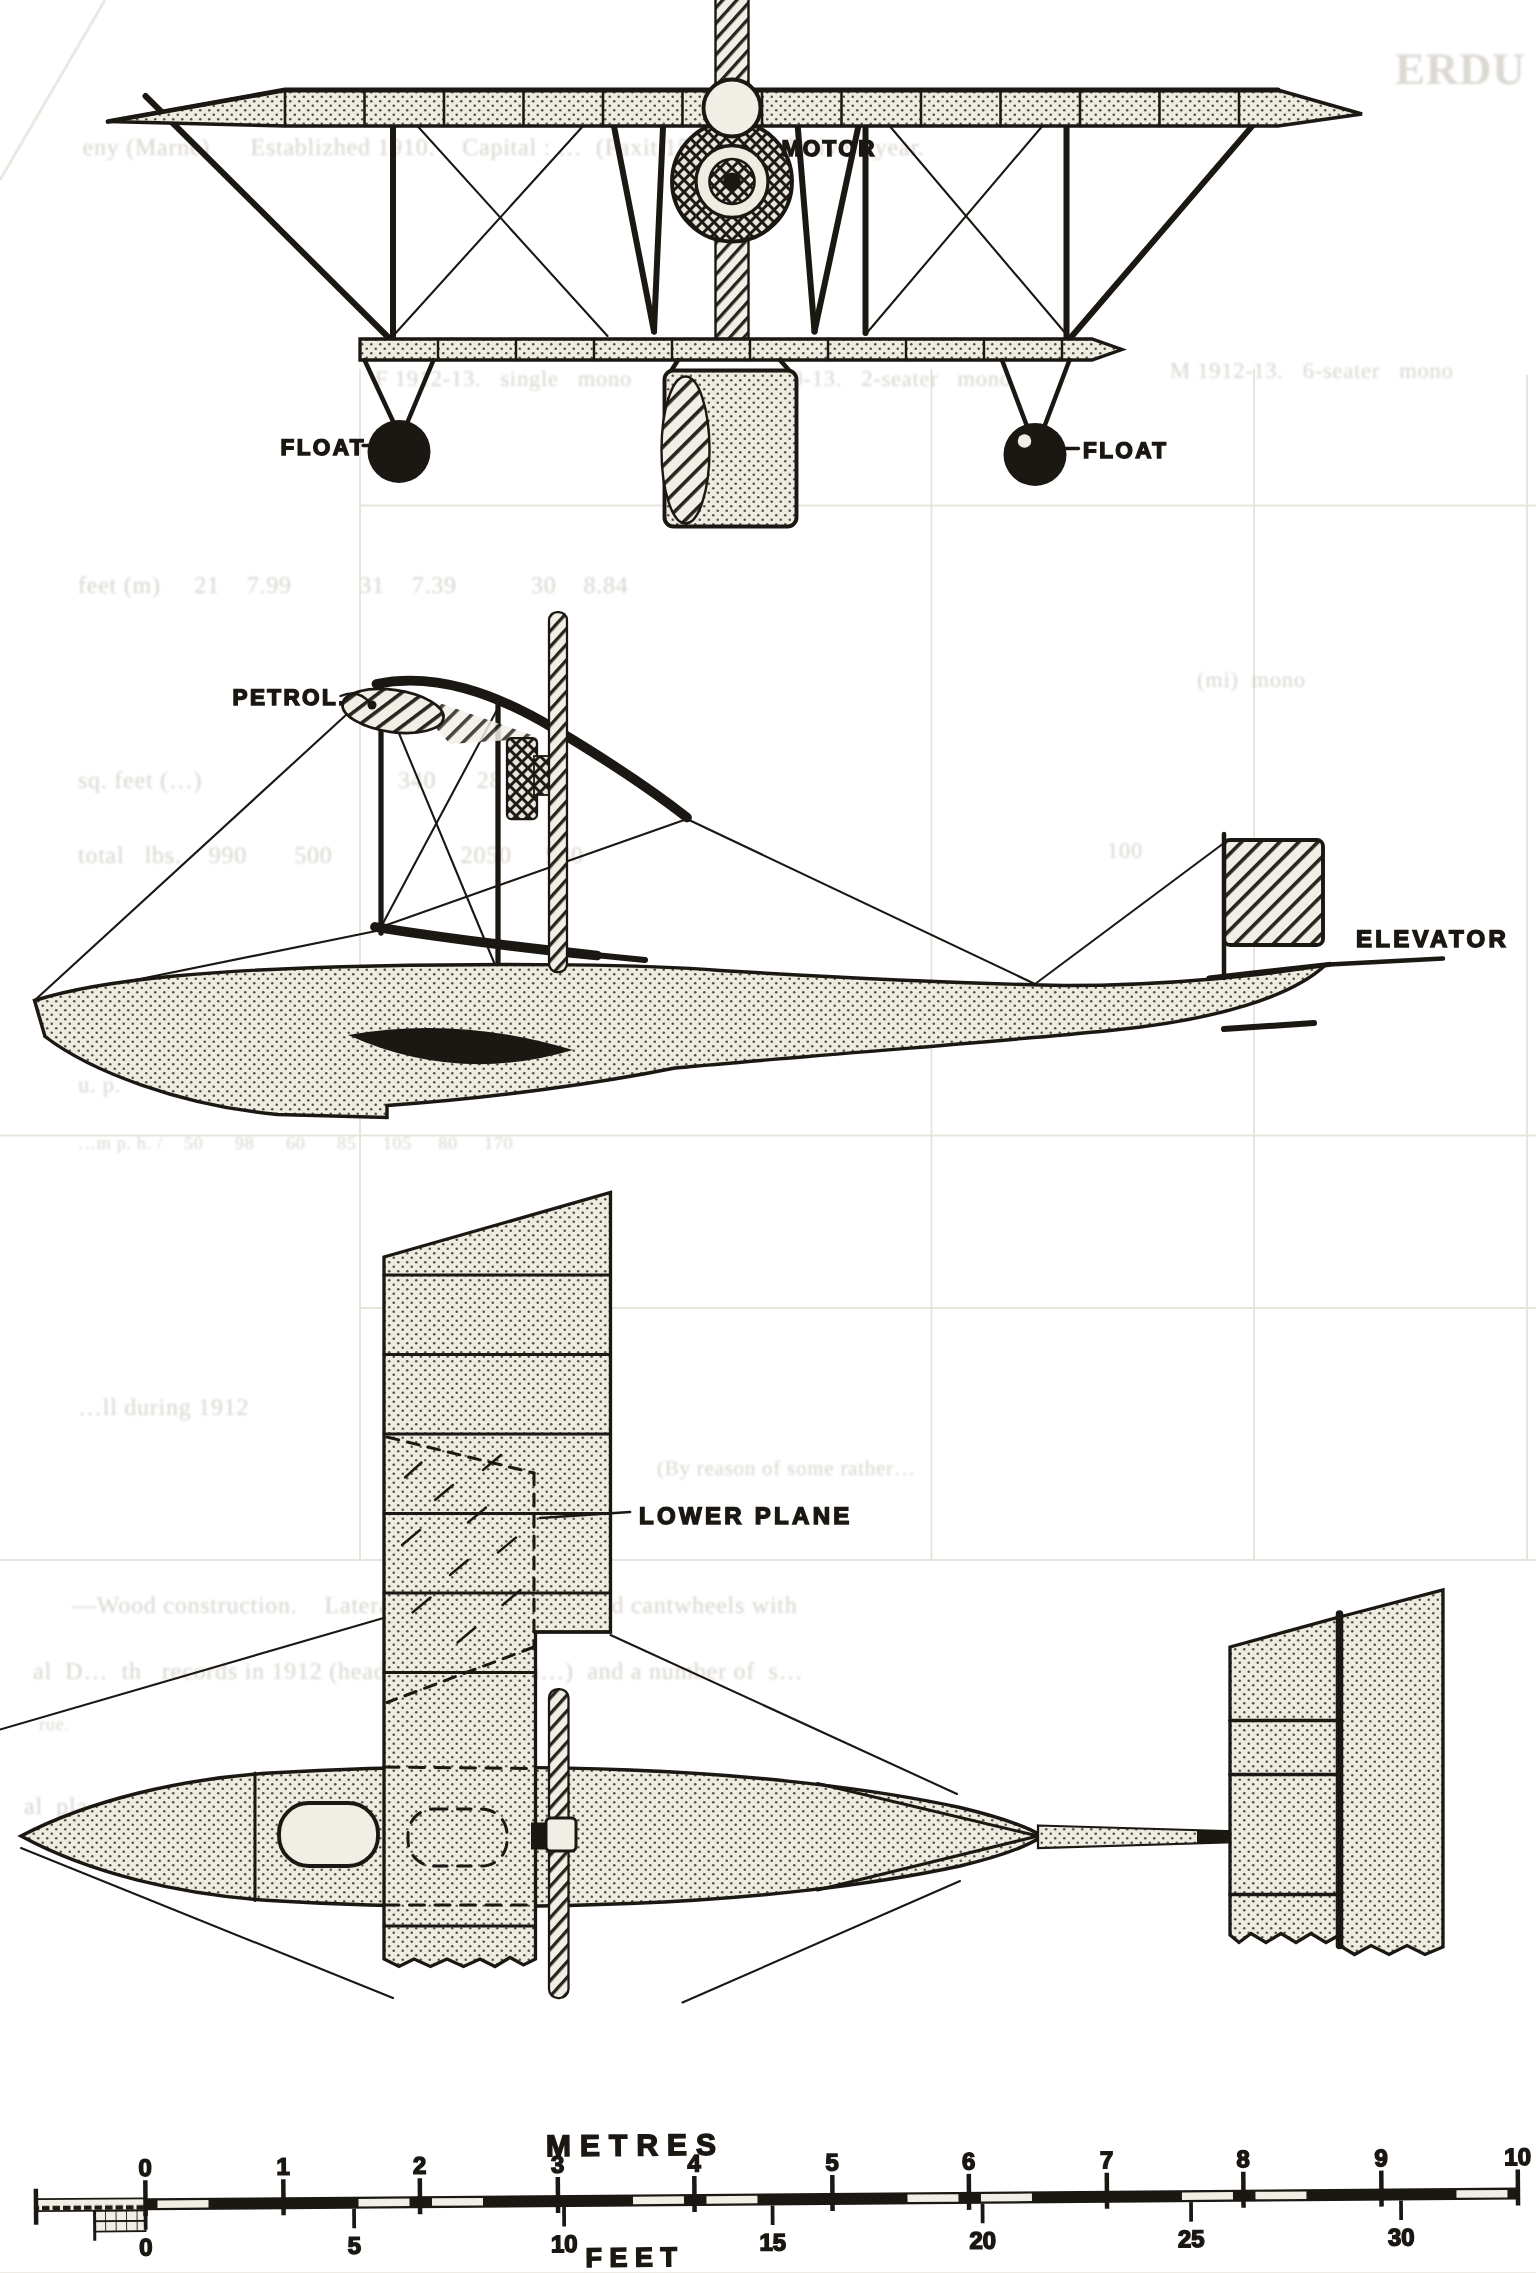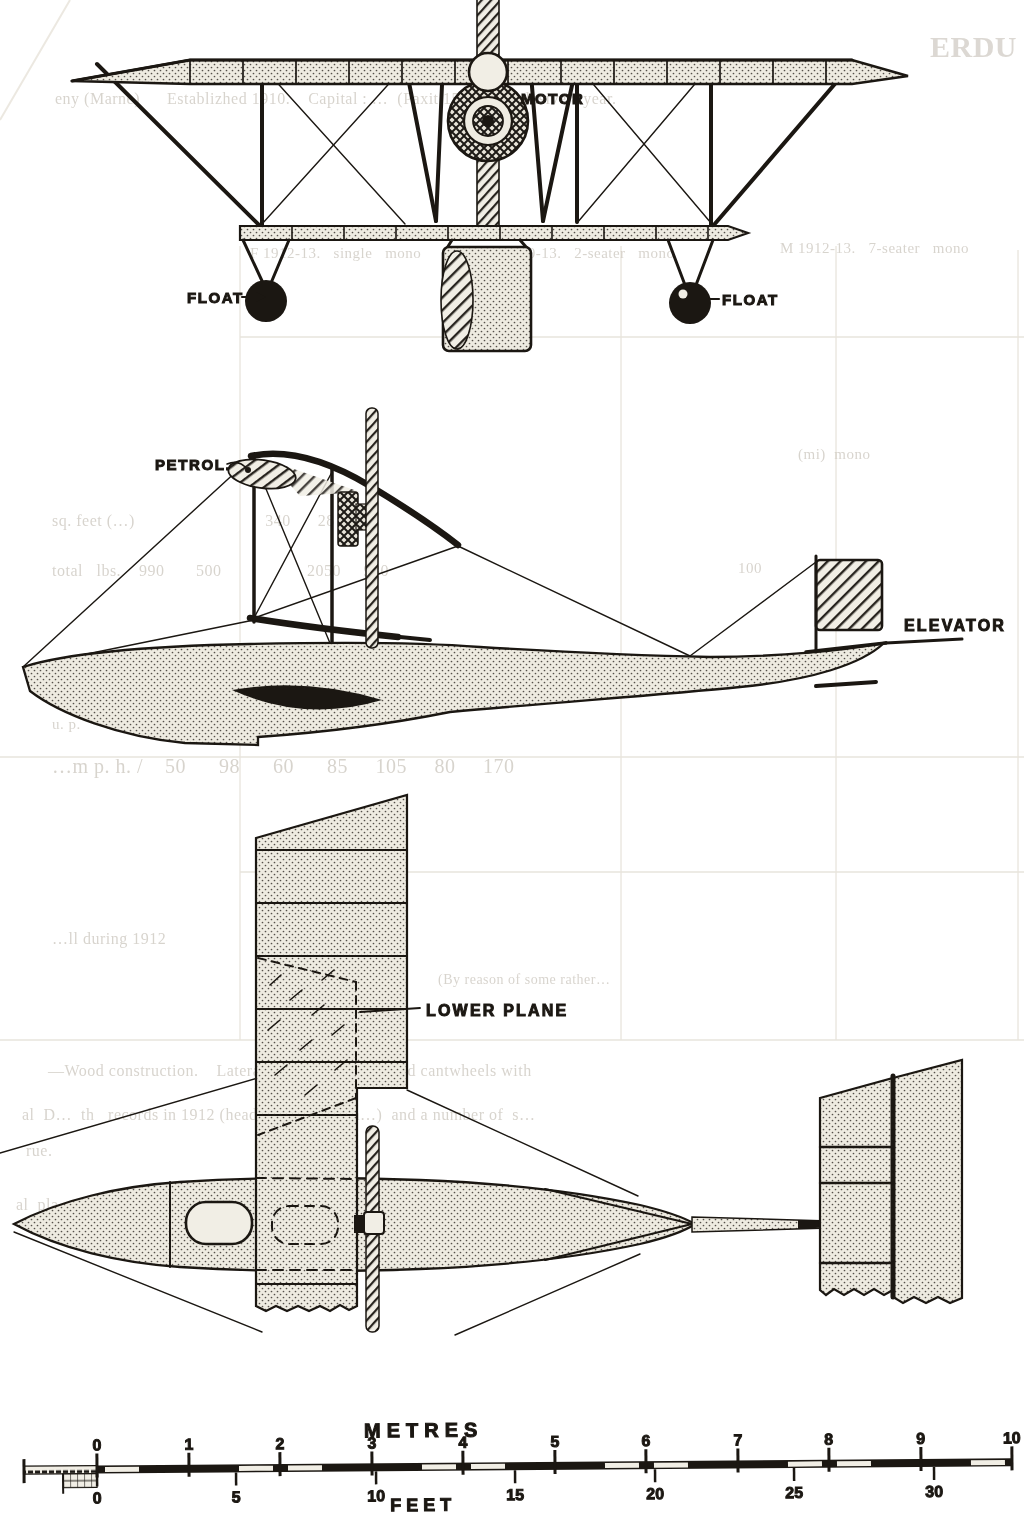--- a/index.html
+++ b/index.html
@@ -26,30 +26,31 @@
 <body>
 
 <div class="page">
 
   <div class="ghost">
     <div class="g gb" style="left:930px;top:30px;font-size:30px">ERDU</div>
     <div class="g" style="left:278px;top:58px;font-size:18px">a, Tî cûp (lot tutrepresenting, s'aHa</div>
     <div class="g" style="left:55px;top:90px;font-size:16px">eny (Marne)      Establizhed 1910.    Capital : …  (Paxit 153-290 inclusive a year.</div>
     <div class="g" style="left:250px;top:245px;font-size:15px">F 1912-13.   single   mono</div>
     <div class="g" style="left:490px;top:245px;font-size:15px">T 1910-13.   2-seater   mono</div>
-    <div class="g" style="left:780px;top:240px;font-size:15px">M 1912-13.   7-seater   mono</div>
+    <div class="g" style="left:780px;top:240px;font-size:15px">M 1912-13.   6-seater   mono</div>
+    <div class="g" style="left:52px;top:382px;font-size:16px">feet (m)     21    7.99          31    7.39           30    8.84</div>
     <div class="g" style="left:52px;top:512px;font-size:16px">sq. feet (…)                             340      28</div>
     <div class="g" style="left:52px;top:562px;font-size:16px">total   lbs.    990       500                   2050     930</div>
     <div class="g" style="left:52px;top:716px;font-size:15px">u. p.      50  a…</div>
-    <div class="g" style="left:52px;top:755px;font-size:20px">…m p. h. /    50      98      60      85     105     80     170</div>
+    <div class="g" style="left:52px;top:755px;font-size:12px">…m p. h. /    50      98      60      85     105     80     170</div>
     <div class="g" style="left:52px;top:930px;font-size:16px">…ll during 1912                      2                      5</div>
     <div class="g" style="left:438px;top:972px;font-size:14px;">(By reason of some rather…</div>
     <div class="g" style="left:48px;top:1062px;font-size:16px">—Wood construction.    Lateral control by war…   ed cantwheels with</div>
     <div class="g" style="left:22px;top:1106px;font-size:16px">al  D…  th   records in 1912 (headqu…    (V…  a…)  and a number of  s…</div>
-    <div class="g" style="left:26px;top:1142px;font-size:16px">rue.</div>
+    <div class="g" style="left:26px;top:1142px;font-size:12px">rue.</div>
     <div class="g" style="left:16px;top:1196px;font-size:16px">al  pla…</div>
     <div class="g" style="left:798px;top:446px;font-size:15px">(mi)  mono</div>
     <div class="g" style="left:738px;top:560px;font-size:15px">100</div>
   </div>
 
   <svg width="1024" height="1515" viewBox="0 0 1024 1515">
     <defs>
       <pattern id="stip" width="6" height="6" patternUnits="userSpaceOnUse">
         <rect width="6" height="6" fill="#eeebe1"></rect>
         <circle cx="1.5" cy="1.5" r=".85" fill="#55504a"></circle>

